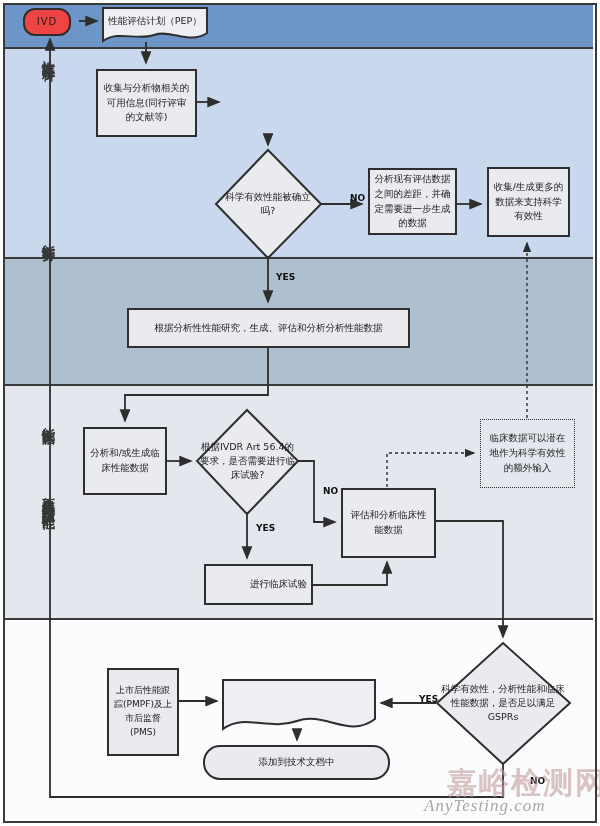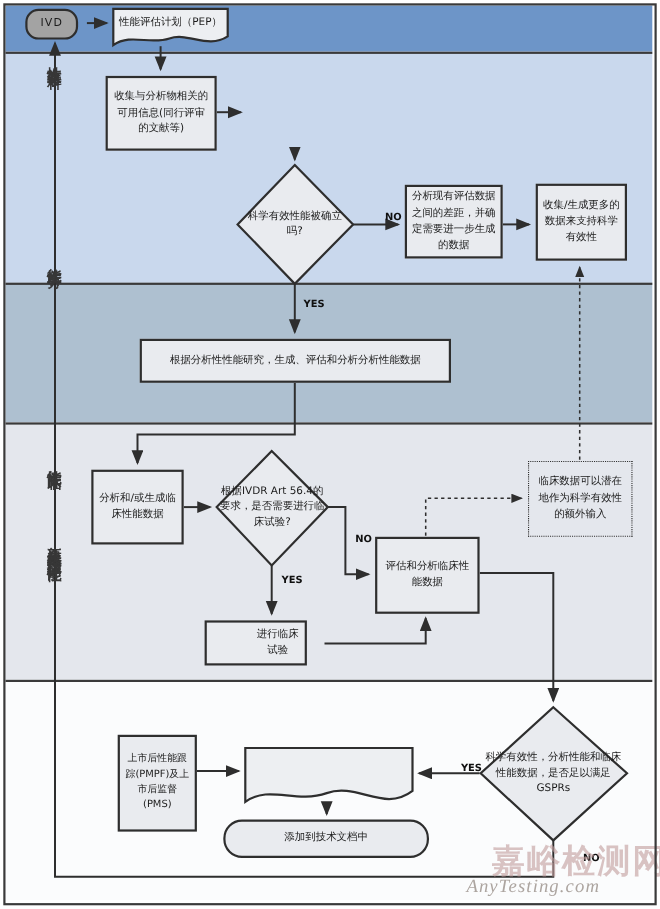--- a/index.html
+++ b/index.html
@@ -20,21 +20,21 @@
   svg.lines { position:absolute; left:0; top:0; z-index:1; }
 
   
   .node {
     position:absolute; z-index:2; background:#e9ebef; border:2px solid #2e2e2e;
     display:flex; align-items:center; justify-content:center; text-align:center;
     font-size:9.5px; line-height:1.55; color:#1b1b1b; padding:2px 4px; box-sizing:border-box;
   }
   .node-dotted { background:transparent; border:1.5px dotted #2e2e2e; }
   .node-stadium { border-radius:17px; }
-  .node-ivd { border-radius:12px; background:#a3a3a3; font-size:10px; letter-spacing:1px; }
+  .node-ivd { border-radius:12px; background:#ef4444; font-size:10px; letter-spacing:1px; }
 
   
   .overlay {
     position:absolute; z-index:3; display:flex; align-items:center; justify-content:center;
     text-align:center; font-size:9.5px; line-height:1.5; color:#1b1b1b;
   }
   .edge-label { position:absolute; z-index:3; font-size:9px; font-weight:bold; color:#101010;padding-left:20px; }
   .lane-label {
     position:absolute; left:39px; z-index:3; writing-mode:vertical-rl; text-orientation:upright;
     font-size:13px; font-weight:bold; color:#373737; letter-spacing:2px;
@@ -96,21 +96,21 @@
   <div class="node node-ivd" style="left:23px; top:8px; width:48px; height:28px;">IVD</div>
   <div class="overlay" style="left:104px; top:11px; width:102px; height:20px;">性能评估计划（PEP）</div>
   <div class="node" style="left:96px; top:69px; width:101px; height:68px;">收集与分析物相关的可用信息(同行评审的文献等)</div>
   <div class="overlay" style="left:219px; top:182px; width:98px; height:44px;">科学有效性能被确立吗?</div>
   <div class="node" style="left:368px; top:168px; width:89px; height:67px;">分析现有评估数据之间的差距，并确定需要进一步生成的数据</div>
   <div class="node" style="left:487px; top:167px; width:83px; height:70px;">收集/生成更多的数据来支持科学有效性</div>
   <div class="node" style="left:127px; top:308px; width:283px; height:40px;">根据分析性性能研究，生成、评估和分析分析性能数据</div>
   <div class="node" style="left:83px; top:427px; width:84px; height:68px;">分析和/或生成临床性能数据</div>
   <div class="overlay" style="left:200px; top:428px; width:95px; height:66px;">根据IVDR Art 56.4的要求，是否需要进行临床试验?</div>
   <div class="node" style="left:341px; top:488px; width:95px; height:70px;">评估和分析临床性能数据</div>
-  <div class="node" style="left:186px; top:564px; width:93px; height:41px;padding-left:44px;">进行临床试验</div>
+  <div class="node" style="left:204px; top:564px; width:109px; height:41px;padding-left:44px;">进行临床试验</div>
   <div class="node node-dotted" style="left:480px; top:419px; width:95px; height:69px;">临床数据可以潜在地作为科学有效性的额外输入</div>
   <div class="overlay" style="left:441px; top:679px; width:124px; height:48px;">科学有效性，分析性能和临床性能数据，是否足以满足GSPRs</div>
   <div class="node" style="left:107px; top:668px; width:72px; height:88px; font-size:9px;">上市后性能跟踪(PMPF)及上市后监督(PMS)</div>
   <div class="node node-stadium" style="left:203px; top:745px; width:187px; height:35px;">添加到技术文档中</div>
 
   <div class="edge-label" style="left:330px; top:193px;">NO</div>
   <div class="edge-label" style="left:256px; top:272px;">YES</div>
   <div class="edge-label" style="left:303px; top:486px;">NO</div>
   <div class="edge-label" style="left:236px; top:523px;">YES</div>
   <div class="edge-label" style="left:399px; top:694px;">YES</div>

